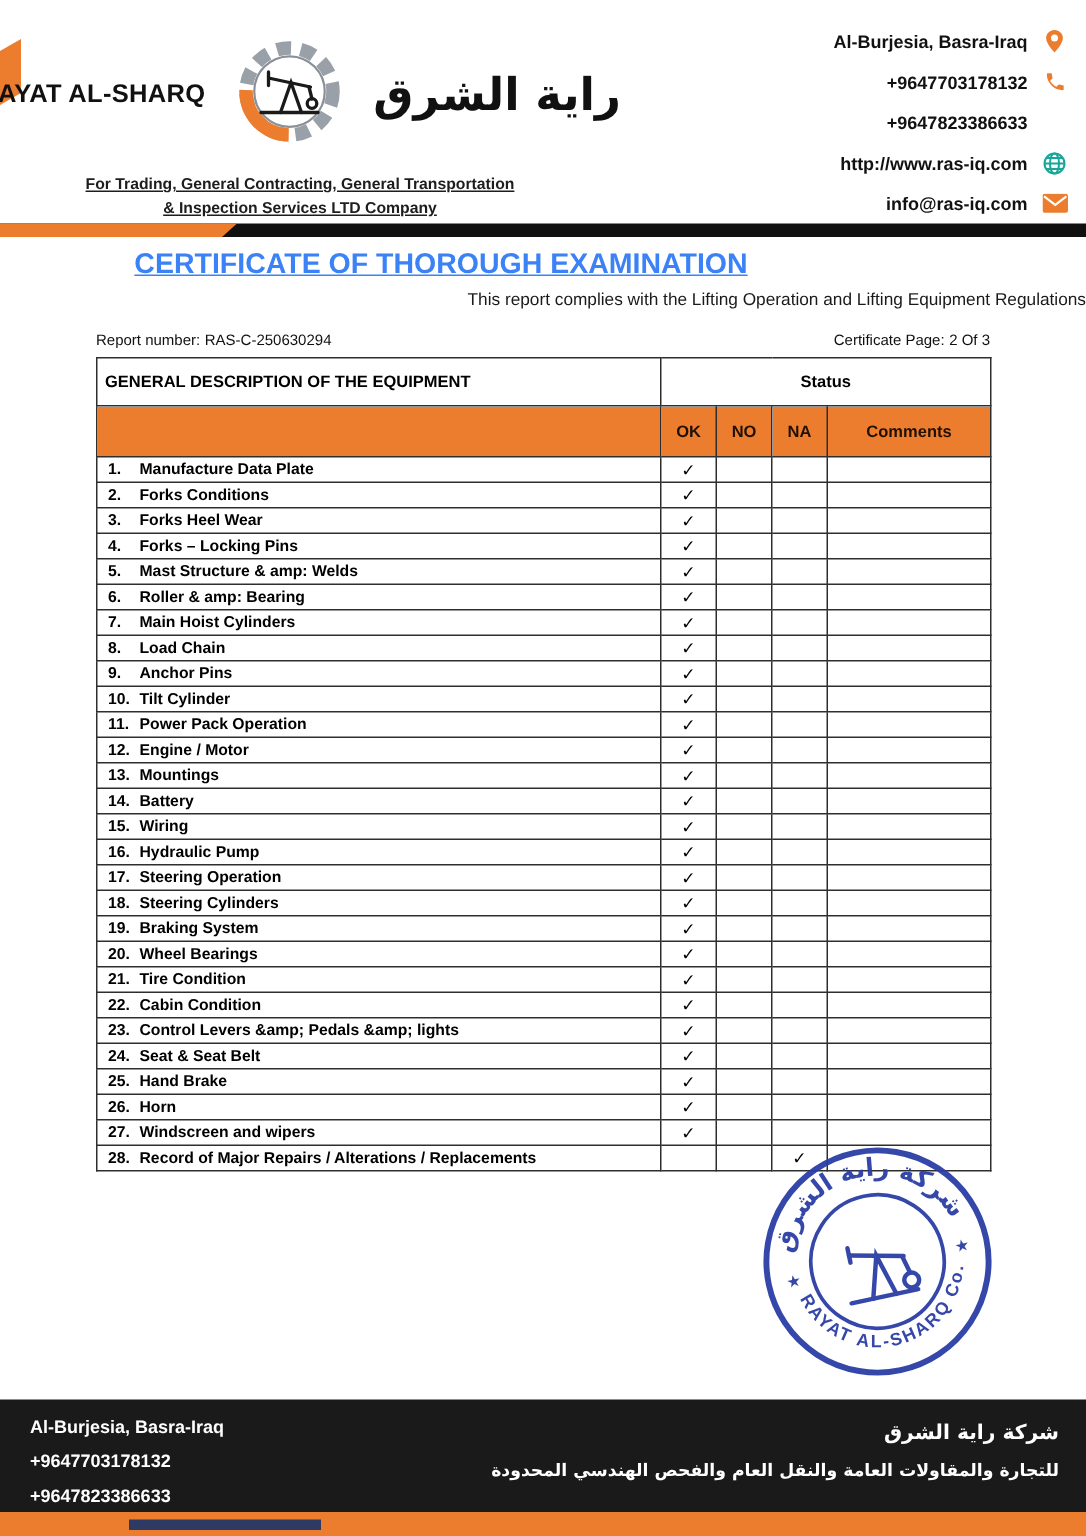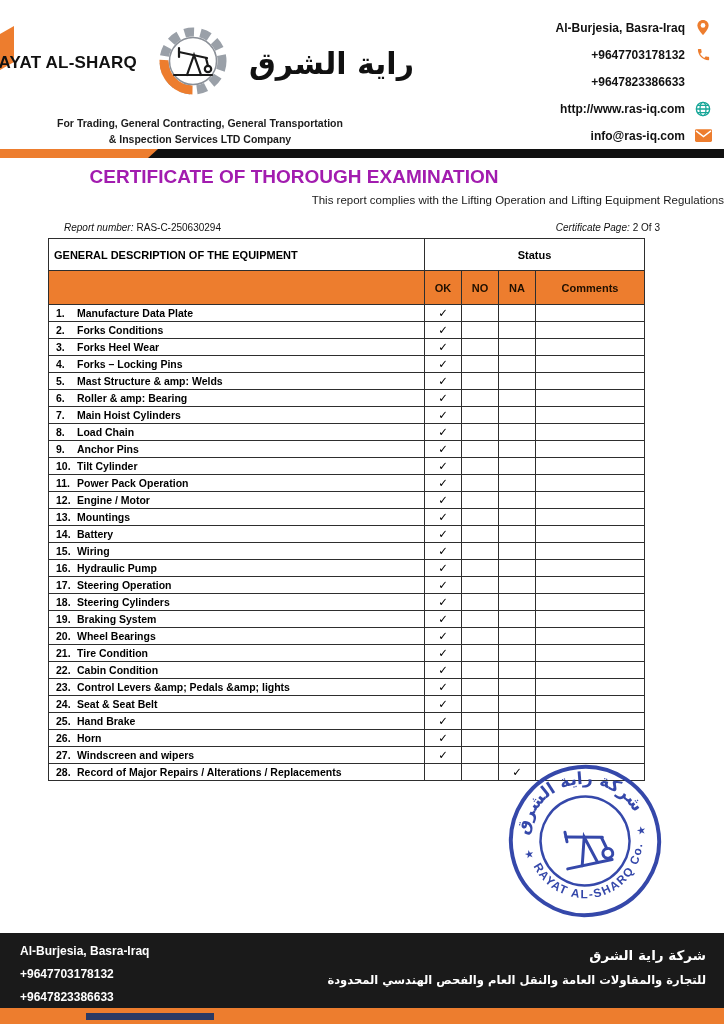--- a/index.html
+++ b/index.html
@@ -9,46 +9,46 @@
 
   
   .corner-wedge { position:absolute; left:0; top:26px; width:14px; height:44px; background:#ED7D2E;
                   clip-path:polygon(0 18%, 100% 0, 100% 82%, 0 100%); }
 
   
   .header-left { position:absolute; left:28px; top:14px; width:344px; }
   .logo-row { display:flex; align-items:center; justify-content:center; gap:20px; height:98px; }
   .company-en { font-size:17px; font-weight:800; color:#111; letter-spacing:0.2px; white-space:nowrap; }
   .company-ar { font-size:30px; font-weight:bold; color:#111; font-family:"DejaVu Sans", sans-serif; white-space:nowrap; }
-  .tagline { text-align:center; font-size:10.5px; font-weight:bold; color:#1d1d1d; line-height:1.5; margin-top:4px; }
+  .tagline { text-align:center; font-size:10.5px; font-weight:bold; color:#1d1d1d; line-height:1.5; margin-top:4px;text-decoration:underline; }
 
   
   .contacts { position:absolute; right:12px; top:18px; width:250px; }
   .contact-row { display:flex; justify-content:flex-end; align-items:center; gap:9px; height:19px; margin-bottom:8px;
                  font-size:12px; font-weight:bold; color:#111; }
   .icon-slot { width:18px; display:flex; justify-content:center; align-items:center; }
 
   
   .divider-bar { position:absolute; left:0; top:149px; width:724px; height:9px; background:#101010; }
   .divider-orange { position:absolute; left:0; top:0; width:158px; height:9px; background:#ED7D2E;
                     clip-path:polygon(0 0, 100% 0, calc(100% - 10px) 100%, 0 100%); }
 
   
   .cert-title { position:absolute; left:0; top:166px; width:588px; text-align:center;
-                font-size:19px; font-weight:bold; color:#a21caf; }
+                font-size:19px; font-weight:bold; color:#3b82f6;text-decoration:underline; }
   .cert-subtitle { position:absolute; left:0; top:194px; width:724px; text-align:right;
                    font-size:11.5px; color:#1a1a1a; }
 
   
   .meta-row { position:absolute; left:64px; top:222px; width:596px; display:flex; justify-content:space-between;
               font-size:10px; color:#111; }
-  .meta-row .lbl { margin-right:3px;font-style:italic; }
-
-  
-  .table-wrap { position:absolute; left:48px; top:238px; width:596px; }
+  .meta-row .lbl { margin-right:3px; }
+
+  
+  .table-wrap { position:absolute; left:64px; top:238px; width:596px; }
   table.equip { border-collapse:collapse; width:596px; table-layout:fixed; }
   table.equip td, table.equip th { border:1px solid #2e2e2e; overflow:hidden; }
   .h1-desc { font-size:11px; font-weight:bold; text-align:left; padding:2px 5px; height:18px; color:#000; }
   .h1-status { font-size:11px; font-weight:bold; text-align:center; height:32px; color:#000; }
   tr.orange-row td { background:#ED7D2E; height:34px; font-size:11px; font-weight:bold; text-align:center; color:#201000; }
   .c-desc { font-size:10.5px; font-weight:bold; color:#000; padding:1px 4px 1px 7px; height:17px; white-space:nowrap; }
   .row-num { display:inline-block; width:21px; }
   .c-check { text-align:center; font-size:11.5px; font-weight:bold; color:#000;
              font-family:"DejaVu Sans", sans-serif; height:17px; }
   .c-comments { height:17px; }

